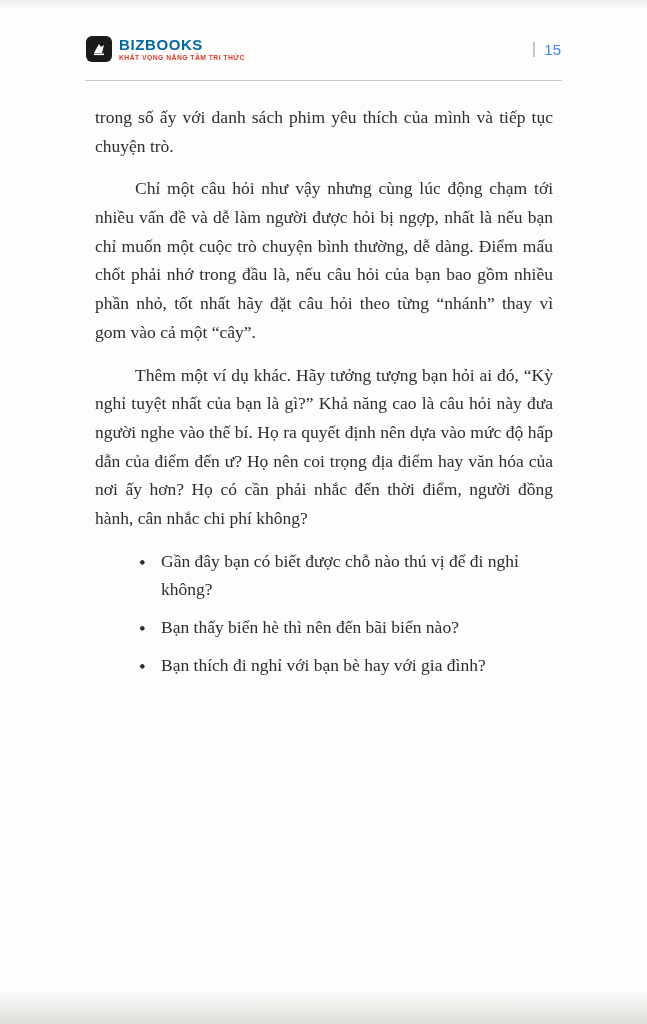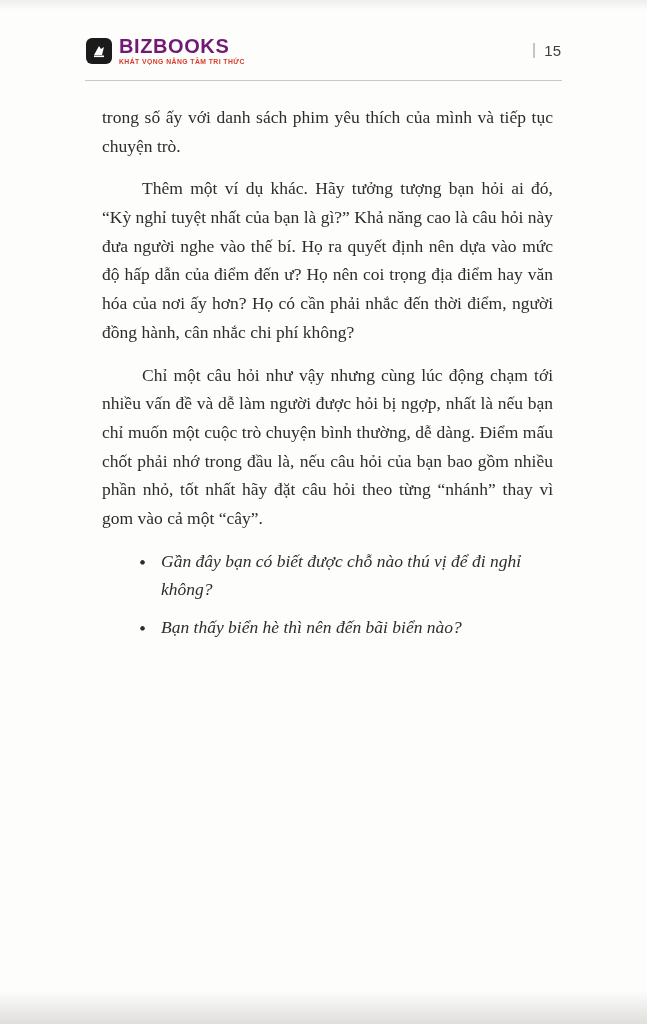--- a/index.html
+++ b/index.html
@@ -28,64 +28,63 @@
     background: #1b1b1b;
     border-radius: 6px;
     display: flex; align-items: center; justify-content: center;
     flex: 0 0 auto;
   }
   .logo-icon svg { display: block; }
   .logo-text { display: flex; flex-direction: column; line-height: 1; }
   .logo-name {
     font-family: "Liberation Sans", "DejaVu Sans", sans-serif;
     font-weight: bold;
-    font-size: 20px;
+    font-size: 15px;
     letter-spacing: 0.6px;
-    color: #701a75;
+    color: #0369a1;
   }
   .logo-tagline {
     font-family: "Liberation Sans", "DejaVu Sans", sans-serif;
     font-weight: bold;
     font-size: 6.8px;
     letter-spacing: 0.45px;
     color: #d93a2b;
     margin-top: 3px;
     text-transform: uppercase;
   }
   .page-num {
     font-family: "Liberation Sans", "DejaVu Sans", sans-serif;
     font-size: 15px;
-    color: #404040;
+    color: #3b82f6;
     display: flex; align-items: center; gap: 9px;
   }
   .page-num-bar { width: 2px; height: 15px; background: #c6c6c4; }
   .header-rule {
     position: absolute;
     top: 80px; left: 85px; right: 85px;
     height: 1px;
     background: #c9c8c5;
   }
   
   .content {
     position: absolute;
     top: 103px;
     left: 95px;
     width: 458px;
     font-size: 17.5px;
     line-height: 1.64;
     text-align: justify;
   }
-  .content p { margin: 0 0 14px 7px; }
+  .content p { margin: 0 0 14px 0; }
   .content p.indent { text-indent: 40px; }
   .bullet-list {
     list-style: none;
     margin: 8px 0 0 42px;
     padding: 0;
     text-align: left;
-    font-style: italic;
   }
   .bullet-list li {
     position: relative;
     padding-left: 24px;
     margin-bottom: 9px;
   }
   .bullet-list li::before {
     content: "\2022";
     position: absolute;
     left: 2px;
@@ -130,24 +129,25 @@
     <div class="page-num">
       <span class="page-num-bar"></span>
       <span>15</span>
     </div>
   </div>
 
   <div class="header-rule"></div>
 
   <div class="content">
     <p>trong số ấy với danh sách phim yêu thích của mình và tiếp tục chuyện trò.</p>
+    <p class="indent">Chỉ một câu hỏi như vậy nhưng cùng lúc động chạm tới nhiều vấn đề và dễ làm người được hỏi bị ngợp, nhất là nếu bạn chỉ muốn một cuộc trò chuyện bình thường, dễ dàng. Điểm mấu chốt phải nhớ trong đầu là, nếu câu hỏi của bạn bao gồm nhiều phần nhỏ, tốt nhất hãy đặt câu hỏi theo từng “nhánh” thay vì gom vào cả một “cây”.</p>
     <p class="indent">Thêm một ví dụ khác. Hãy tưởng tượng bạn hỏi ai đó, “Kỳ nghỉ tuyệt nhất của bạn là gì?” Khả năng cao là câu hỏi này đưa người nghe vào thế bí. Họ ra quyết định nên dựa vào mức độ hấp dẫn của điểm đến ư? Họ nên coi trọng địa điểm hay văn hóa của nơi ấy hơn? Họ có cần phải nhắc đến thời điểm, người đồng hành, cân nhắc chi phí không?</p>
-    <p class="indent">Chỉ một câu hỏi như vậy nhưng cùng lúc động chạm tới nhiều vấn đề và dễ làm người được hỏi bị ngợp, nhất là nếu bạn chỉ muốn một cuộc trò chuyện bình thường, dễ dàng. Điểm mấu chốt phải nhớ trong đầu là, nếu câu hỏi của bạn bao gồm nhiều phần nhỏ, tốt nhất hãy đặt câu hỏi theo từng “nhánh” thay vì gom vào cả một “cây”.</p>
     <ul class="bullet-list">
       <li>Gần đây bạn có biết được chỗ nào thú vị để đi nghỉ không?</li>
       <li>Bạn thấy biển hè thì nên đến bãi biển nào?</li>
+      <li>Bạn thích đi nghỉ với bạn bè hay với gia đình?</li>
     </ul>
   </div>
 
   <div class="top-shade"></div>
   <div class="bottom-shade"></div>
 
 </div>
 
 </body></html>

